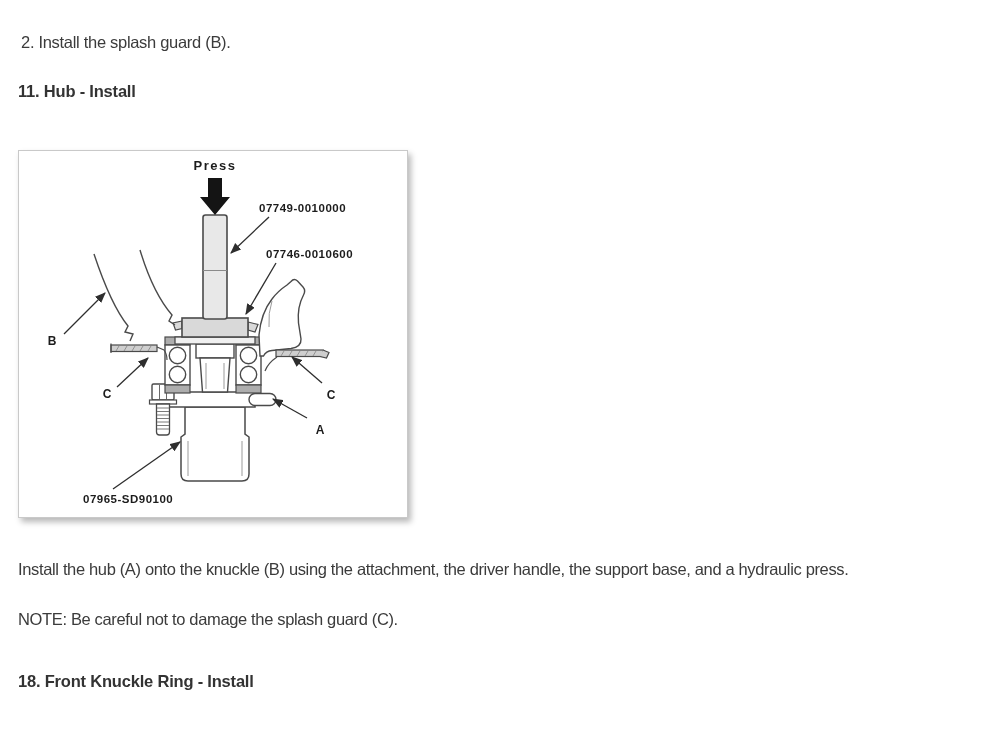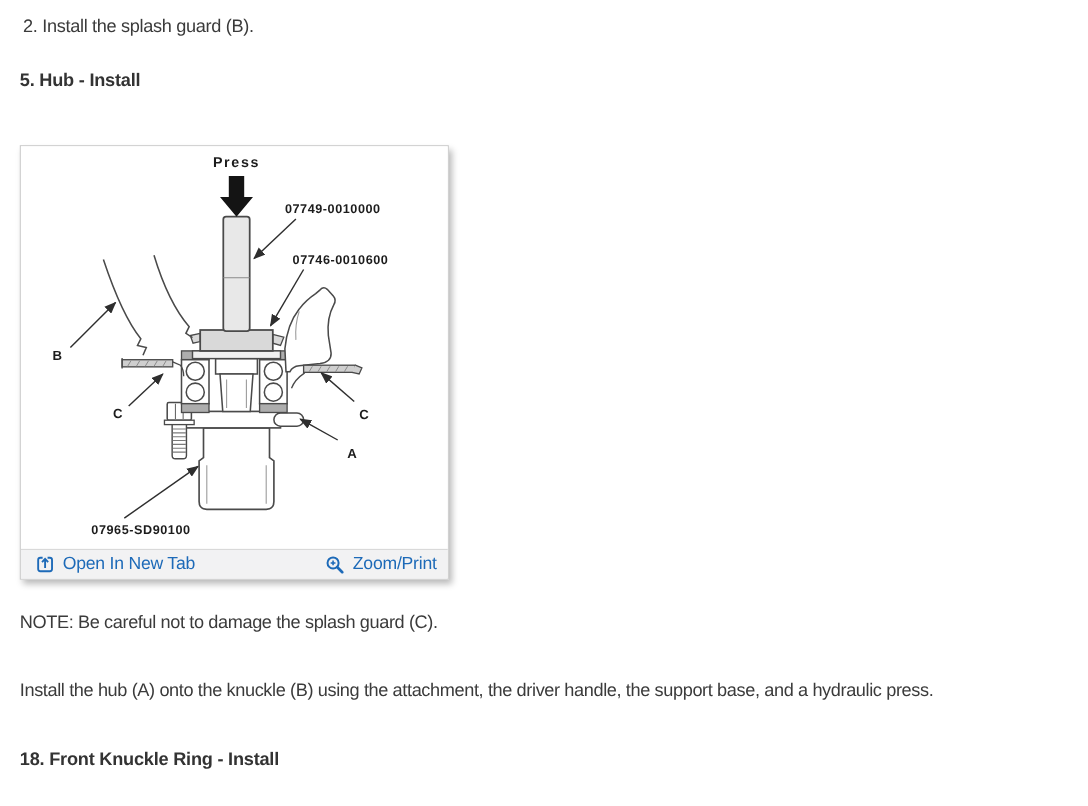--- a/index.html
+++ b/index.html
@@ -1,21 +1,21 @@
 <!DOCTYPE html>
 <html><head>
 <meta charset="utf-8">
 <style>
   html,body{margin:0;padding:0;}
   body{
     width:989px;height:733px;overflow:hidden;background:#ffffff;
     font-family:"Liberation Sans", sans-serif;color:#3b3b3b;
     -webkit-font-smoothing:antialiased;
   }
-  .doc{padding:14px 18px 0 18px;}
+  .doc{padding:32px 18px 0 18px;}
   .step{margin:0 0 0 3px;font-size:16.5px;letter-spacing:-0.3px;line-height:21px;}
   h3{margin:0;font-size:16.5px;letter-spacing:-0.2px;color:#333;font-weight:bold;line-height:17px;}
   .h17{margin-top:30px;}
   .h18{margin-top:43px;}
   .para{margin:0;font-size:16.5px;letter-spacing:-0.35px;line-height:22px;}
   .p-install{margin-top:40px;}
   .p-note{margin-top:28px;}
 
   
   .widget{
@@ -36,21 +36,21 @@
   .tb-link .ic{display:flex;align-items:center;}
   svg text{font-family:"Liberation Sans", sans-serif;}
 </style>
 </head>
 <body>
 
 <div class="doc">
 
   <p class="step">2. Install the splash guard (B).</p>
 
-  <h3 class="h17">5. Hub - Install</h3>
+  <h3 class="h17">11. Hub - Install</h3>
 
   <figure class="widget" style="margin-left:0">
     <div class="diagram">
       <svg width="388" height="366" viewBox="0 0 388 366">
         <defs>
           <marker id="ah" viewBox="0 0 10 8" refX="9" refY="4" markerWidth="11" markerHeight="9" orient="auto" markerUnits="userSpaceOnUse">
             <path d="M0,0 L10,4 L0,8 Z" fill="#2e2e2e"></path>
           </marker>
         </defs>
 
@@ -162,43 +162,21 @@
         <text x="240" y="61" font-size="11.5" letter-spacing="0.5" fill="#1c1c1c">07749-0010000</text>
         <text x="247" y="107" font-size="11.5" letter-spacing="0.5" fill="#1c1c1c">07746-0010600</text>
         <text x="33" y="194" text-anchor="middle" font-size="12" fill="#1c1c1c">B</text>
         <text x="88" y="247" text-anchor="middle" font-size="12" fill="#1c1c1c">C</text>
         <text x="312" y="248" text-anchor="middle" font-size="12" fill="#1c1c1c">C</text>
         <text x="301" y="283" text-anchor="middle" font-size="12" fill="#1c1c1c">A</text>
         <text x="64" y="352" font-size="11.5" letter-spacing="0.5" fill="#1c1c1c">07965-SD90100</text>
       </svg>
     </div>
 
-    <div class="toolbar">
-      <a class="tb-link">
-        <span class="ic">
-          <svg width="18" height="18" viewBox="0 0 20 20">
-            <path d="M7.5,3.4 H5.2 Q3,3.4 3,5.6 V14.8 Q3,17 5.2,17 H14.8 Q17,17 17,14.8 V5.6 Q17,3.4 14.8,3.4 H12.5" fill="none" stroke="currentColor" stroke-width="1.9"></path>
-            <path d="M10,13.8 V4.6 M6.9,7.7 L10,4.4 L13.1,7.7" fill="none" stroke="currentColor" stroke-width="1.9"></path>
-          </svg>
-        </span>
-        <span>Open In New Tab</span>
-      </a>
-      <a class="tb-link">
-        <span class="ic">
-          <svg width="19" height="19" viewBox="0 0 20 20">
-            <circle cx="8.2" cy="8.2" r="5.3" fill="none" stroke="currentColor" stroke-width="1.9"></circle>
-            <line x1="8.2" y1="5.9" x2="8.2" y2="10.5" stroke="currentColor" stroke-width="1.5"></line>
-            <line x1="5.9" y1="8.2" x2="10.5" y2="8.2" stroke="currentColor" stroke-width="1.5"></line>
-            <line x1="12.3" y1="12.3" x2="17" y2="17" stroke="currentColor" stroke-width="2.6" stroke-linecap="round"></line>
-          </svg>
-        </span>
-        <span>Zoom/Print</span>
-      </a>
-    </div>
   </figure>
 
+  <p class="para p-install">Install the hub (A) onto the knuckle (B) using the attachment, the driver handle, the support base, and a hydraulic press.</p>
+
   <p class="para p-note">NOTE: Be careful not to damage the splash guard (C).</p>
-
-  <p class="para p-install">Install the hub (A) onto the knuckle (B) using the attachment, the driver handle, the support base, and a hydraulic press.</p>
 
   <h3 class="h18">18. Front Knuckle Ring - Install</h3>
 
 </div>
 
 </body></html>

